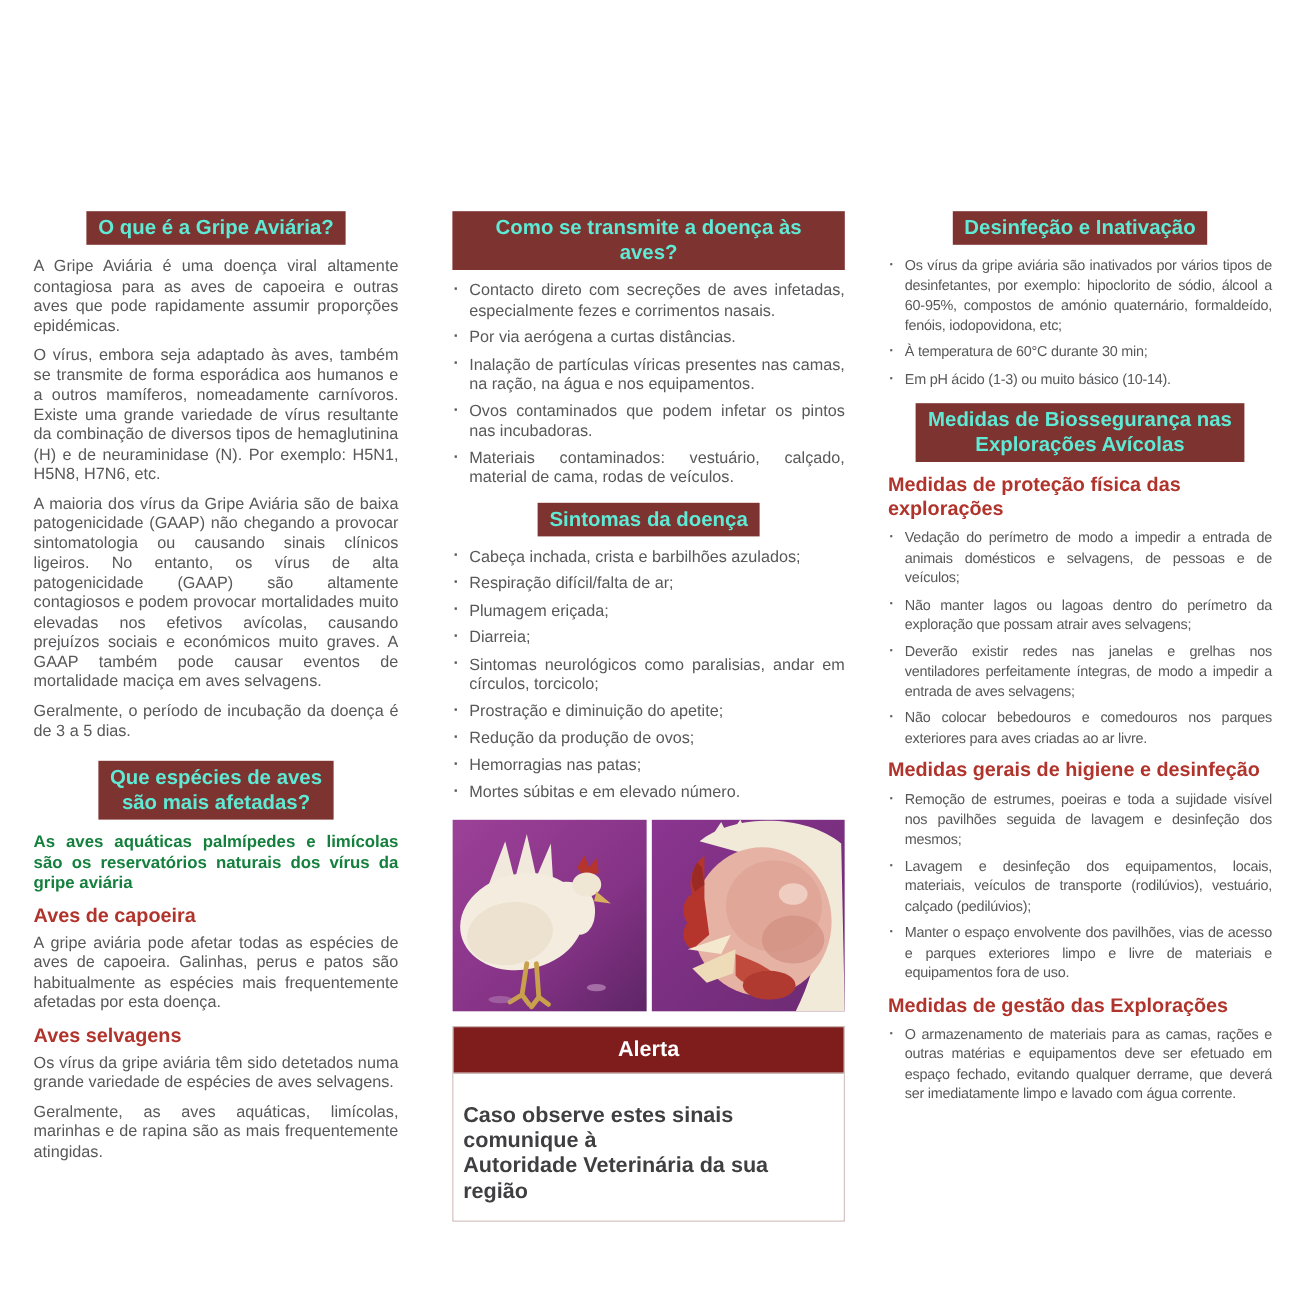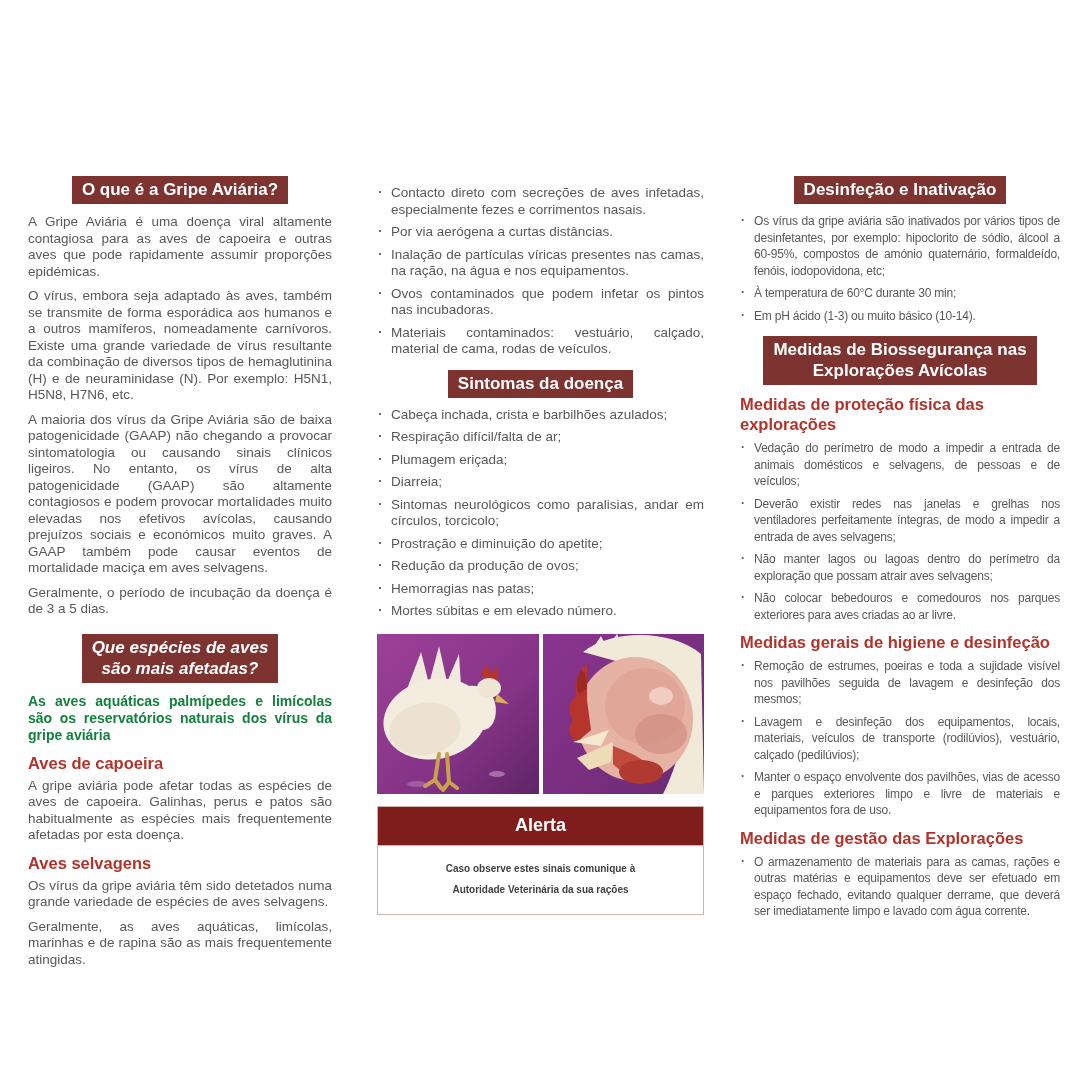--- a/index.html
+++ b/index.html
@@ -14,21 +14,21 @@
   }
   .col { position: absolute; top: 176px; }
   .col-1 { left: 28px;  width: 304px; }
   .col-2 { left: 377px; width: 327px; }
   .col-3 { left: 740px; width: 320px; }
 
   .hd-wrap { text-align: center; }
   .hd-box {
     display: inline-block;
     background: #7d3330;
-    color: #ffffff;
+    color: #5eead4;
     font-weight: bold;
     font-size: 17px;
     line-height: 21px;
     padding: 3px 10px 4px;
     text-align: center;
   }
   .body-txt {
     color: #58585a;
     font-size: 13.5px;
     line-height: 16.5px;
@@ -58,21 +58,21 @@
     margin-bottom: 6px;
   }
   ul.bullets li::before {
     content: "\00B7";
     position: absolute;
     left: 1px;
     top: -1px;
     font-weight: bold;
     color: #58585a;
   }
-  .gap-lg { margin-top: 16px; font-style: italic; }
+  .gap-lg { margin-top: 16px; }
 
   .photo {
     margin-top: 14px;
     width: 327px;
     height: 160px;
     display: flex;
     gap: 4px;
   }
   .photo svg { display: block; }
 
@@ -87,24 +87,23 @@
     font-weight: bold;
     font-size: 18px;
     text-align: center;
     padding: 8px 0 9px;
   }
   .alert-body {
     background: #ffffff;
     border-top: 1px solid #c9b6b2;
     color: #3f3f41;
     font-weight: bold;
-    font-size: 10px;
+    font-size: 18px;
     line-height: 21px;
-    text-align: center;
-    padding: 12px 8px 14px;
+    padding: 24px 8px 14px;
   }
 </style>
 </head>
 <body>
 
 <div class="page">
 
   <div class="col col-1">
     <div class="hd-wrap">
       <div class="hd-box">O que é a Gripe Aviária?</div>
@@ -121,20 +120,23 @@
 
     <div class="subhead">Aves de capoeira</div>
     <p class="body-txt" style="margin-top:5px">A gripe aviária pode afetar todas as espécies de aves de capoeira. Galinhas, perus e patos são habitualmente as espécies mais frequentemente afetadas por esta doença.</p>
 
     <div class="subhead">Aves selvagens</div>
     <p class="body-txt" style="margin-top:5px">Os vírus da gripe aviária têm sido detetados numa grande variedade de espécies de aves selvagens.</p>
     <p class="body-txt">Geralmente, as aves aquáticas, limícolas, marinhas e de rapina são as mais frequentemente atingidas.</p>
   </div>
 
   <div class="col col-2">
+    <div class="hd-wrap">
+      <div class="hd-box">Como se transmite a doença às aves?</div>
+    </div>
     <ul class="bullets body-txt">
       <li>Contacto direto com secreções de aves infetadas, especialmente fezes e corrimentos nasais.</li>
       <li>Por via aerógena a curtas distâncias.</li>
       <li>Inalação de partículas víricas presentes nas camas, na ração, na água e nos equipamentos.</li>
       <li>Ovos contaminados que podem infetar os pintos nas incubadoras.</li>
       <li>Materiais contaminados: vestuário, calçado, material de cama, rodas de veículos.</li>
     </ul>
 
     <div class="hd-wrap" style="margin-top:12px">
       <div class="hd-box">Sintomas da doença</div>
@@ -203,43 +205,43 @@
         <path d="M30,108 L66,96 L58,112 Z" fill="#f4e8cf"></path>
         <path d="M34,124 L70,108 L68,128 L46,136 Z" fill="#eedcb9"></path>
 
         <path d="M70,112 C86,118 100,124 108,134 C96,142 78,140 70,130 Z" fill="#c04a3c"></path>
         <ellipse cx="98" cy="138" rx="22" ry="12" fill="#b03a30"></ellipse>
       </svg>
     </div>
 
     <div class="alert-box">
       <div class="alert-head">Alerta</div>
-      <div class="alert-body"><span>Caso observe estes sinais comunique à</span><br><span>Autoridade Veterinária da sua rações</span></div>
+      <div class="alert-body"><span>Caso observe estes sinais comunique à</span><br><span>Autoridade Veterinária da sua região</span></div>
     </div>
   </div>
 
   <div class="col col-3">
     <div class="hd-wrap">
       <div class="hd-box">Desinfeção e Inativação</div>
     </div>
     <ul class="bullets body-txt">
       <li>Os vírus da gripe aviária são inativados por vários tipos de desinfetantes, por exemplo: hipoclorito de sódio, álcool a 60-95%, compostos de amónio quaternário, formaldeído, fenóis, iodopovidona, etc;</li>
       <li>À temperatura de 60°C durante 30 min;</li>
       <li>Em pH ácido (1-3) ou muito básico (10-14).</li>
     </ul>
 
     <div class="hd-wrap" style="margin-top:12px">
       <div class="hd-box"><span>Medidas de Biossegurança nas</span><br><span>Explorações Avícolas</span></div>
     </div>
 
     <div class="subhead">Medidas de proteção física das explorações</div>
     <ul class="bullets body-txt" style="margin-top:6px">
       <li>Vedação do perímetro de modo a impedir a entrada de animais domésticos e selvagens, de pessoas e de veículos;</li>
+      <li>Não manter lagos ou lagoas dentro do perímetro da exploração que possam atrair aves selvagens;</li>
       <li>Deverão existir redes nas janelas e grelhas nos ventiladores perfeitamente íntegras, de modo a impedir a entrada de aves selvagens;</li>
-      <li>Não manter lagos ou lagoas dentro do perímetro da exploração que possam atrair aves selvagens;</li>
       <li>Não colocar bebedouros e comedouros nos parques exteriores para aves criadas ao ar livre.</li>
     </ul>
 
     <div class="subhead">Medidas gerais de higiene e desinfeção</div>
     <ul class="bullets body-txt" style="margin-top:6px">
       <li>Remoção de estrumes, poeiras e toda a sujidade visível nos pavilhões seguida de lavagem e desinfeção dos mesmos;</li>
       <li>Lavagem e desinfeção dos equipamentos, locais, materiais, veículos de transporte (rodilúvios), vestuário, calçado (pedilúvios);</li>
       <li>Manter o espaço envolvente dos pavilhões, vias de acesso e parques exteriores limpo e livre de materiais e equipamentos fora de uso.</li>
     </ul>
 

